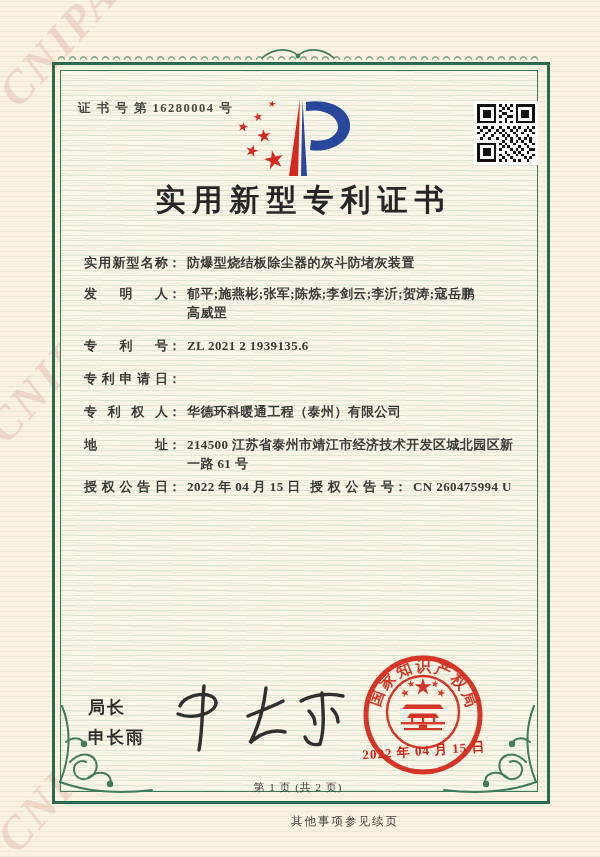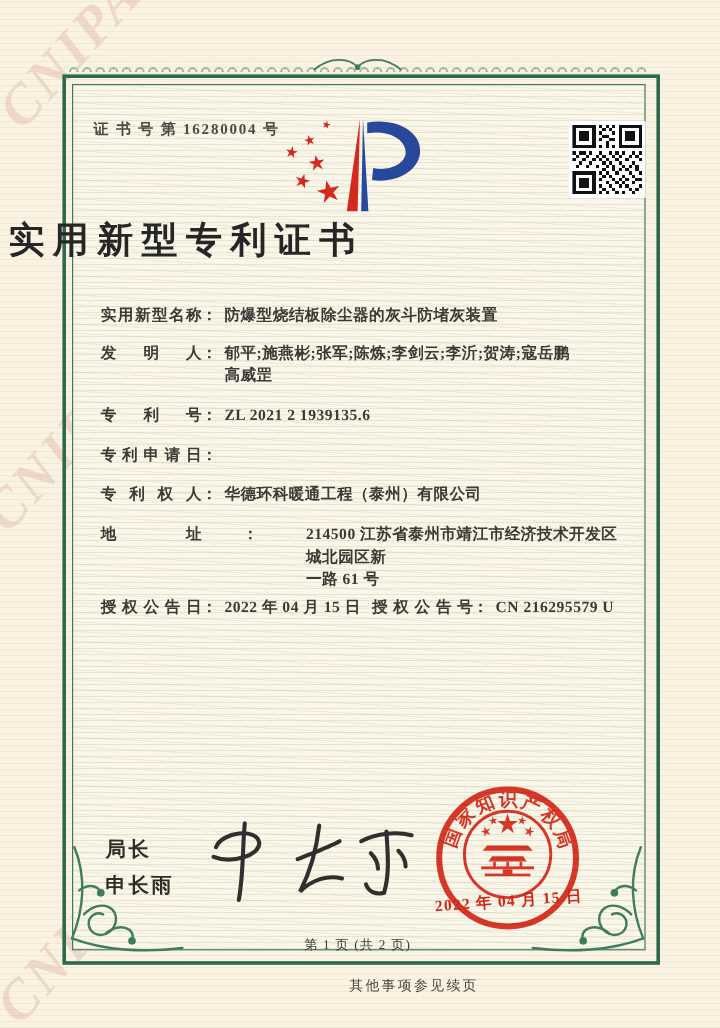--- a/index.html
+++ b/index.html
@@ -25,29 +25,29 @@
   .lace{position:absolute;left:56px;top:49px;width:484px;height:11px;
       background:radial-gradient(circle at 50% 100%, transparent 0 2.5px, rgba(63,125,92,.55) 2.5px 3.6px, transparent 4.2px);
       background-size:11px 11px;background-repeat:repeat-x;}
   .top-ornament{position:absolute;left:258px;top:44px;}
   
   .cert-no{position:absolute;left:78px;top:100px;font-size:12.5px;font-weight:bold;
       letter-spacing:1.5px;color:#4a4a44;}
   .logo{position:absolute;left:228px;top:94px;width:144px;height:86px;}
   .qr{position:absolute;left:474px;top:101px;width:64px;height:64px;background:#fff;
       padding:3px;box-sizing:border-box;}
-  .title{position:absolute;left:0;top:180px;width:100%;
+  .title{position:absolute;left:0;top:180px;width:100%;text-align:center;
       font-size:30px;font-weight:bold;letter-spacing:7px;padding-left:7px;
       box-sizing:border-box;color:#262626;}
   
   .fields{position:absolute;left:84px;top:253px;width:436px;
       font-size:13px;font-weight:bold;color:#3a3a36;line-height:19px;}
   .frow{display:flex;margin-bottom:12px;}
   .frow.mb14{margin-bottom:14px;}
-  .frow.mb3{margin-bottom:4px;gap:34px;}
+  .frow.mb3{margin-bottom:4px;}
   .flabel{display:inline-block;width:84px;text-align:justify;text-align-last:justify;
       flex:none;}
   .fcolon{flex:none;}
   .fval{flex:1;padding-left:6px;letter-spacing:.4px;}
   .fpair{display:flex;}
   .fpair.first{width:226px;flex:none;}
   
   .paras{position:absolute;left:84px;top:500px;width:436px;font-size:12.6px;color:#46453f;
       line-height:20px;text-align:justify;letter-spacing:.6px;}
   .paras p{margin:0;text-indent:2em;}
@@ -213,21 +213,21 @@
     </div>
     <div class="frow">
       <div class="fpair first">
         <span class="flabel">授权公告日</span>
           <span class="fcolon">：</span>
         <div class="fval">2022 年 04 月 15 日</div>
       </div>
       <div class="fpair">
         <span class="flabel">授权公告号</span>
           <span class="fcolon">：</span>
-        <div class="fval">CN 216295579 U</div>
+        <div class="fval">CN 260475994 U</div>
       </div>
     </div>
   </div>
 
 
   <div class="sig-label sig-title">局长</div>
   <div class="sig-label sig-name">申长雨</div>
   <div class="sig-hand">
     <svg width="190" height="78" viewBox="0 0 190 78">
       <g fill="none" stroke="#2f2f2f" stroke-width="3.4" stroke-linecap="round">

